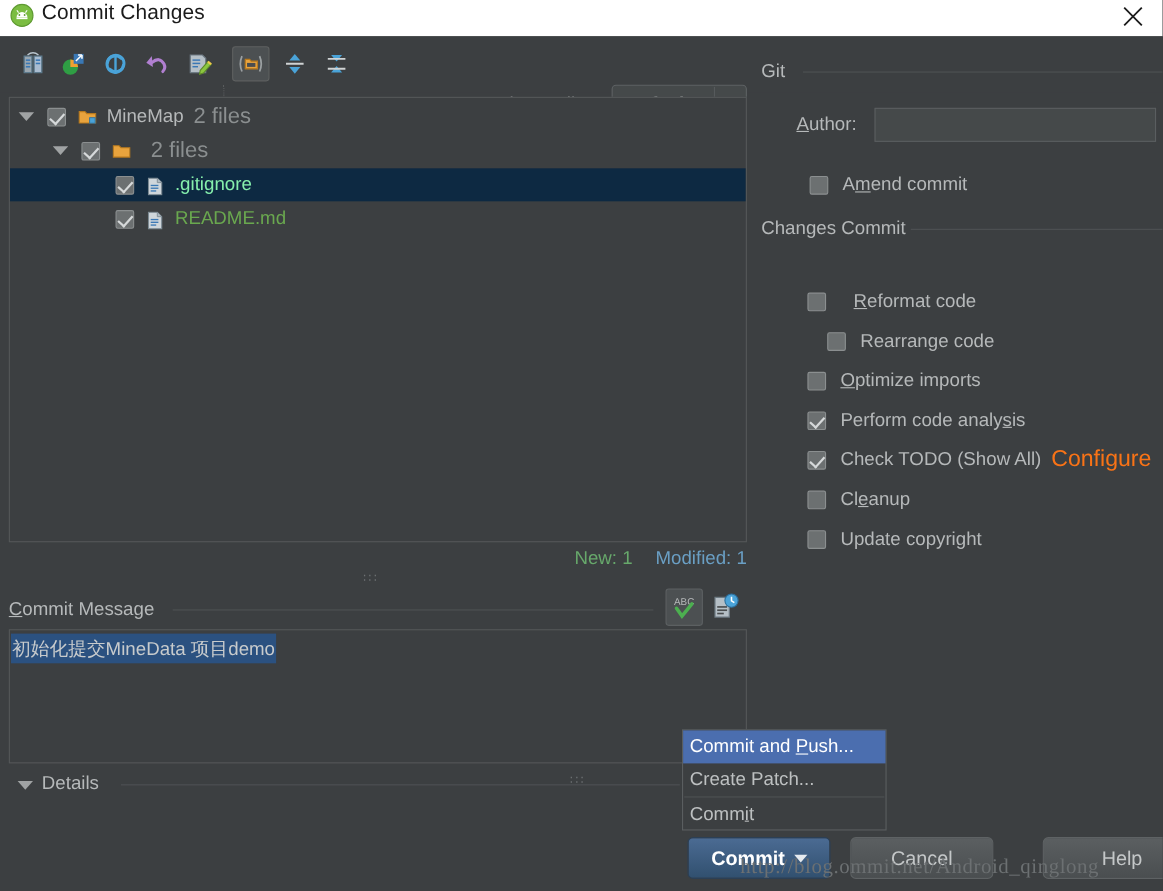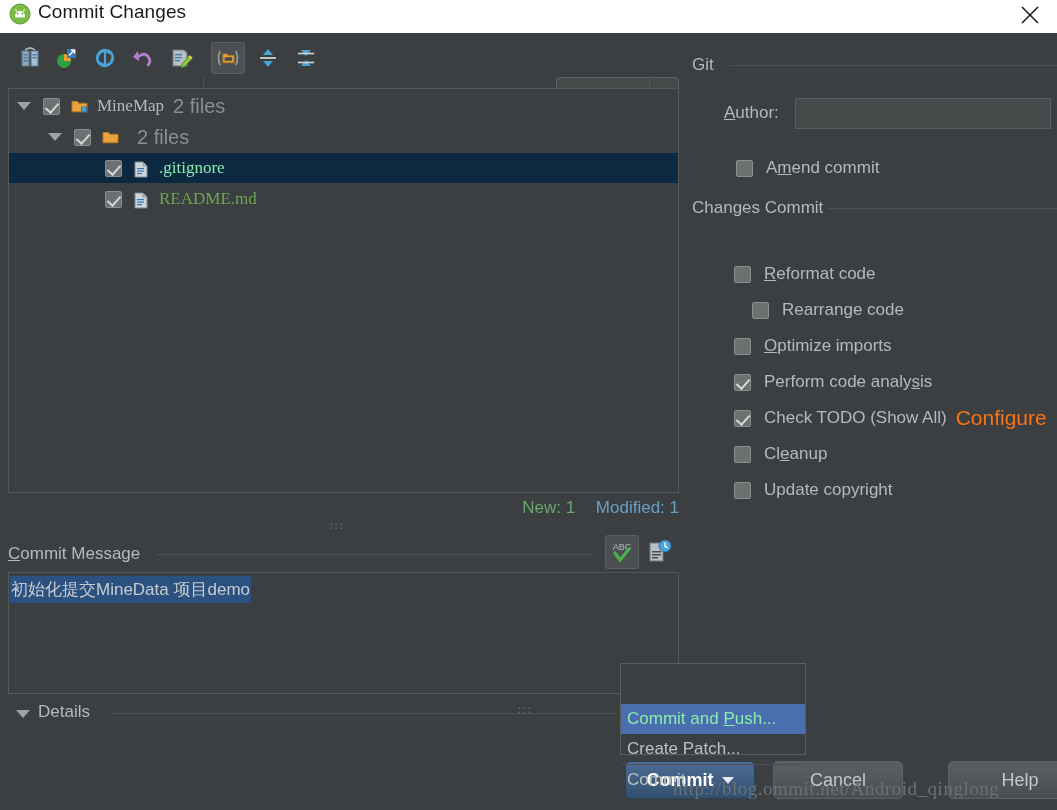--- a/index.html
+++ b/index.html
@@ -87,21 +87,21 @@
     width: 17px; height: 17px; flex: 0 0 auto;
     background: #6c7071; border: 1px solid #8b8f90; border-radius: 2px;
     position: relative;
   }
   .cbox.on::after {
     content: ""; position: absolute; left: 4px; top: 1px;
     width: 6px; height: 11px; border: solid #d6d9da;
     border-width: 0 2px 2px 0; transform: rotate(42deg);
   }
   .ficon { width: 17px; height: 15px; flex: 0 0 auto; position: relative; }
-  .tlabel { font-size: 17px; white-space: nowrap; font-family: Liberation Serif, serif; }
+  .tlabel { font-size: 17px; white-space: nowrap; }
   .tcount { font-size: 20px; color: #8b8f90; margin-left: 9px; }
 
   
   #status-line {
     position: absolute; left: 8px; top: 498px; width: 671px; height: 26px;
     text-align: right; font-size: 17px;
   }
   #stat-new { color: #67a86b; }
   #stat-mod { color: #6a9fc4; margin-left: 16px; }
 
@@ -200,21 +200,21 @@
   
   #popup {
     position: absolute; left: 620px; top: 663px; width: 186px; height: 92px;
     background: #3c3f41; border: 1px solid #5a5e60; z-index: 40;
   }
   .mi {
     position: relative; height: 30px; padding-left: 6px;
     font-size: 17px; color: #bdc0c1; line-height: 30px;
     white-space: nowrap; cursor: pointer;
   }
-  .mi.hl { background: #4b6eaf; color: #86efac; margin-top: 40px; }
+  .mi.hl { background: #4b6eaf; color: #ffffff; }
   .mi-sep { height: 1px; background: #4e5254; margin: 0 1px; }
 
   
   .btn {
     position: absolute; top: 761px; height: 38px; border-radius: 5px;
     cursor: pointer; display: flex; align-items: center; justify-content: center;
     font-size: 18px;
   }
   #btn-commit {
     left: 625px; width: 130px;
@@ -473,21 +473,21 @@
 
 <div class="chk-row" style="left:736px; top:139px;">
   <span class="chk"></span>
   <span class="chk-label">A<span style="text-decoration:underline">m</span>end commit</span>
 </div>
 
 <div class="grp-title" style="left:692px; top:198px;">Changes Commit</div>
 <div class="grp-rule" style="left:828px; top:208px; width:229px;"></div>
 
 <div id="before-commit-list">
-    <div class="chk-row" style="left: 734px; top: 245px;">
+    <div class="chk-row" style="left: 734px; top: 245px; gap: 12px;">
       <span class="chk"></span>
       <span class="chk-label"><span style="text-decoration: underline;">R</span>eformat code</span>
     </div>
     <div class="chk-row" style="left: 752px; top: 281px; text-align: center;">
       <span class="chk"></span>
       <span class="chk-label">Rearran<span style="text-decoration: underline;">g</span>e code</span>
     </div>
     <div class="chk-row" style="left: 734px; top: 317px;">
       <span class="chk"></span>
       <span class="chk-label"><span style="text-decoration: underline;">O</span>ptimize imports</span>

